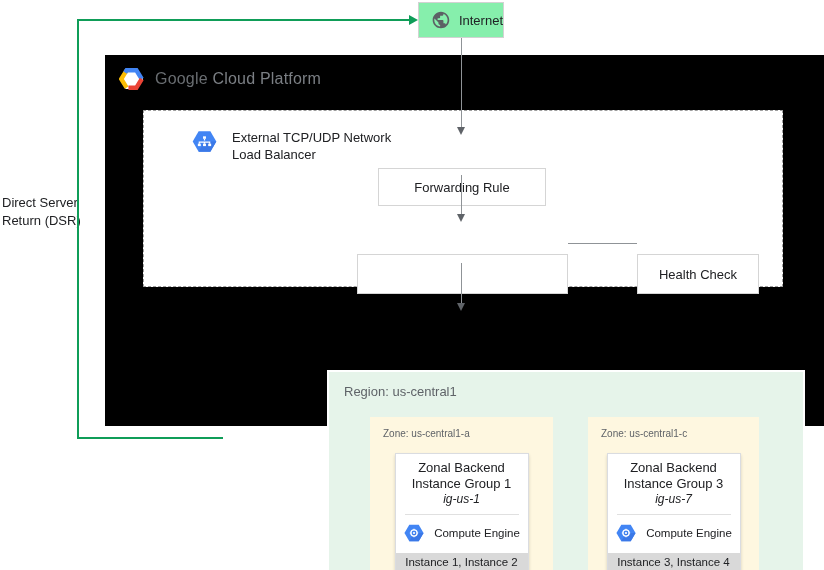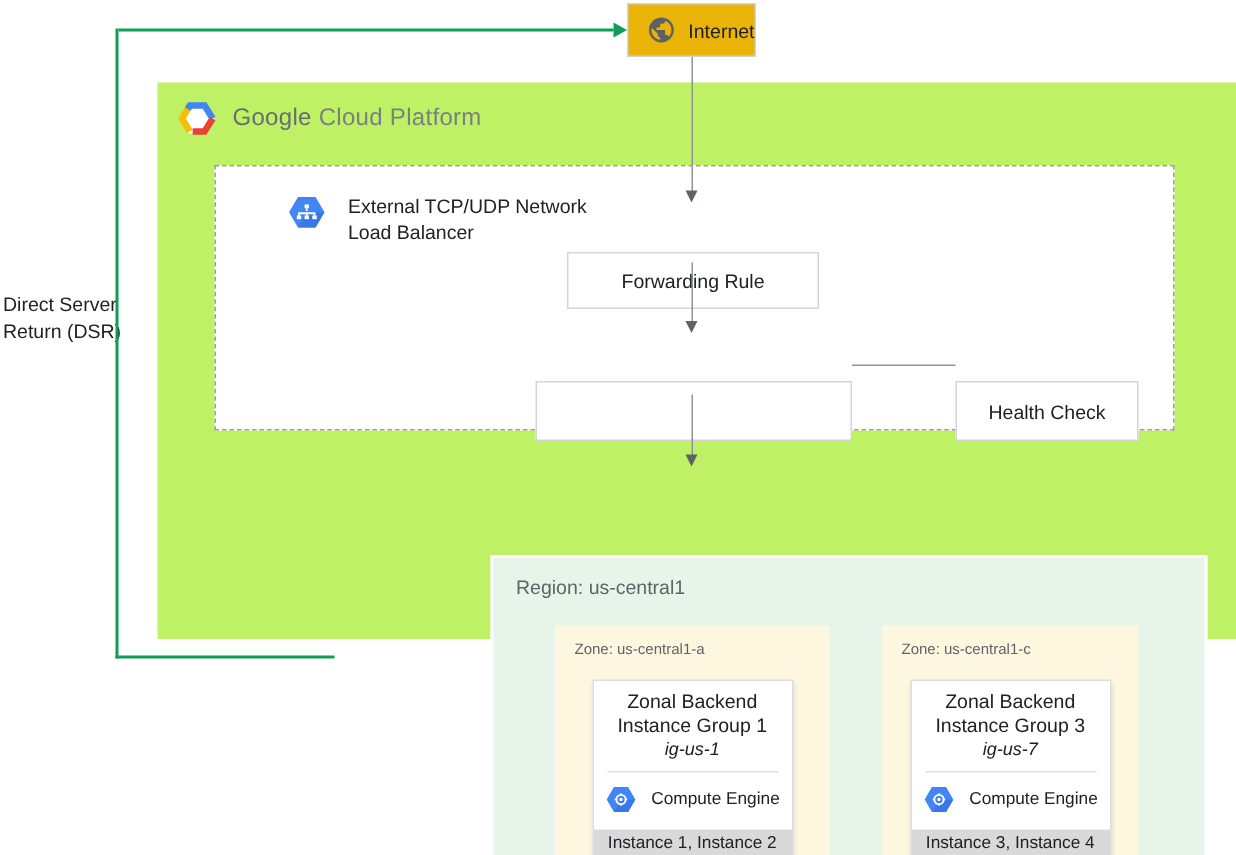--- a/index.html
+++ b/index.html
@@ -1,41 +1,41 @@
 <!DOCTYPE html>
 <html><head>
 <meta charset="utf-8">
 <style>
   * { margin:0; padding:0; box-sizing:border-box; }
   html,body { background:#fff; }
   body { font-family:"Liberation Sans","DejaVu Sans",sans-serif; color:#202124; }
   .canvas { position:relative; width:824px; height:570px; background:#ffffff; overflow:hidden; }
 
   
-  .gcp-panel { position:absolute; left:105px; top:55px; width:719px; height:371px; background:#bef264; }
+  .gcp-panel { position:absolute; left:105px; top:55px; width:719px; height:371px; background:#000000; }
 
   
   .gcp-header { position:absolute; left:14px; top:13px; display:flex; align-items:center; }
   .gcp-header svg { display:block; }
   .gcp-wordmark { margin-left:11px; font-size:16px; letter-spacing:.2px; }
   .gcp-brand { color:#696d71; }
   .gcp-product { color:#7b7f84; }
 
   
   .lb-box { position:absolute; left:38px; top:55px; width:640px; height:177px; background:#ffffff; border:1px dashed #9e9e9e; }
   .lb-title { position:absolute; left:47px; top:17px; display:flex; align-items:flex-start; }
   .lb-title .txt { margin-left:14px; font-size:13px; line-height:17px; color:#202124; padding-top:1px; }
 
   
   .node { position:absolute; background:#fff; border:1px solid #d5d5d5; display:flex; align-items:center; justify-content:center; font-size:13px; color:#202124; text-align:center;margin-top:31px; }
   .node .stack { line-height:15px; }
   .subtitle { font-size:12px; font-style:italic; color:#80868b; }
 
   
-  .internet { position:absolute; left:418px; top:2px; width:86px; height:36px; background:#eab308; border:1px solid #d2d2d2; display:flex; align-items:center; padding-left:12px; font-size:13px; }
+  .internet { position:absolute; left:418px; top:2px; width:86px; height:36px; background:#86efac; border:1px solid #d2d2d2; display:flex; align-items:center; padding-left:12px; font-size:13px; }
   .internet .lbl { margin-left:8px; }
 
   
   .region { position:absolute; left:222px; top:315px; width:478px; height:238px; background:#e6f4ea; border:2px solid #ffffff; }
   .region-label { position:absolute; left:15px; top:12px; font-size:13px; color:#5f6368; }
   .zone { position:absolute; top:45px; height:171px; background:#fef7e0; }
   .zone-a { left:41px; width:183px; }
   .zone-c { left:259px; width:171px; }
   .zone-label { position:absolute; left:13px; top:11px; font-size:10px; color:#5f6368; }
 

